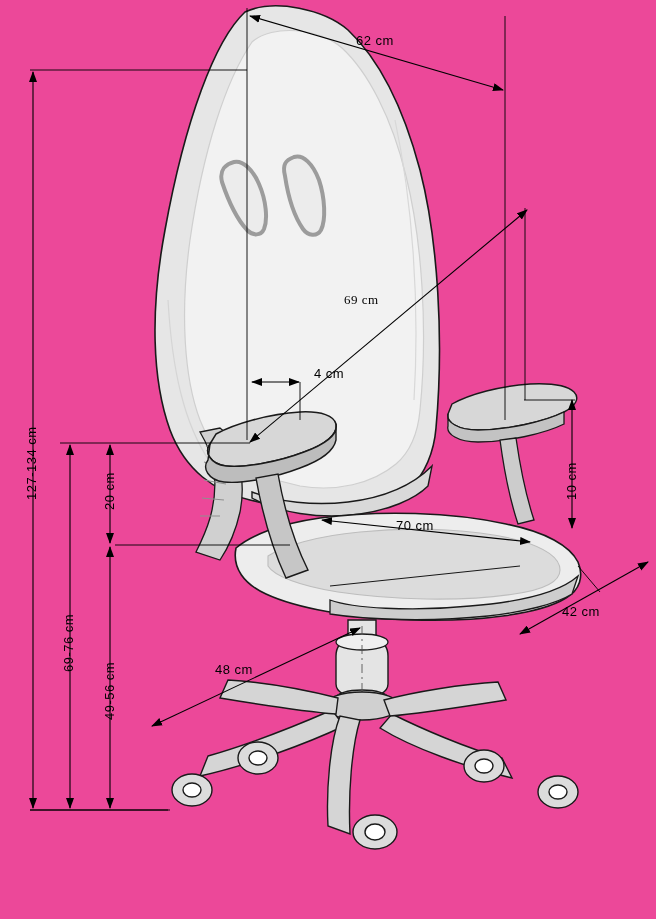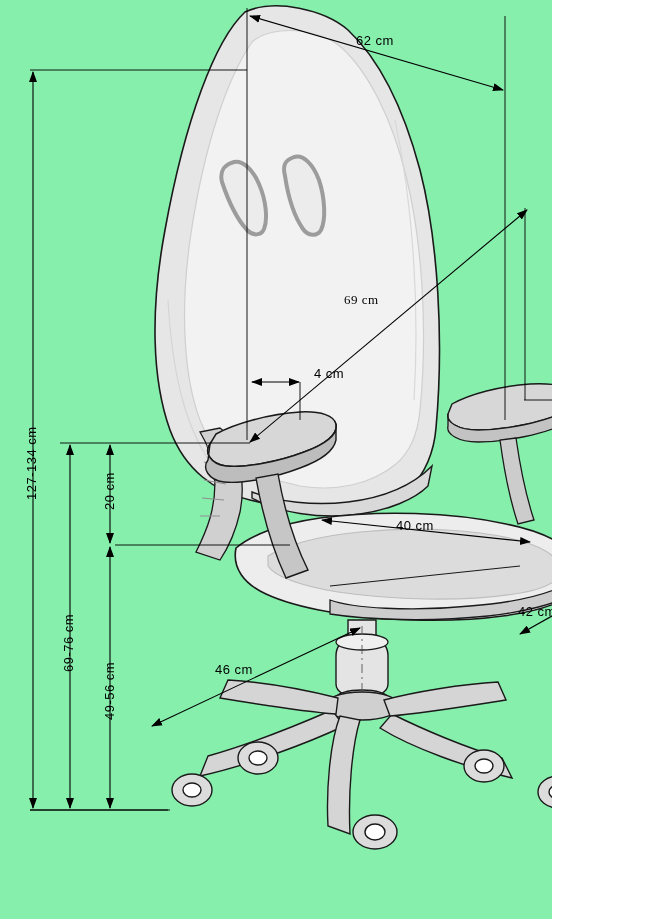--- a/index.html
+++ b/index.html
@@ -5,23 +5,23 @@
   html, body {
     margin: 0;
     padding: 0;
     background: #ffffff;
   }
   body {
     font-family: "Liberation Sans", sans-serif;
   }
   #sheet {
     position: relative;
-    width: 552px;
+    width: 656px;
     height: 919px;
-    background: #86efac;
+    background: #ec4899;
     overflow: hidden;
   }
   #sheet svg {
     position: absolute;
     left: 0;
     top: 0;
   }
   .dim-label {
     position: absolute;
     font-family: "Liberation Sans", sans-serif;
@@ -190,21 +190,21 @@
   <div class="dim-label" style="left:314px; top:366px;">4 cm</div>
 
   <div class="dim-label vert" style="left:24px; top:500px; transform: rotate(-90deg);">127-134 cm</div>
 
   <div class="dim-label vert" style="left:102px; top:510px; transform: rotate(-90deg);">20 cm</div>
 
   <div class="dim-label vert" style="left:61px; top:672px; transform: rotate(-90deg);">69-76 cm</div>
 
   <div class="dim-label vert" style="left:102px; top:720px; transform: rotate(-90deg);">49-56 cm</div>
 
-  <div class="dim-label" style="left:396px; top:518px;">40 cm</div>
+  <div class="dim-label" style="left:396px; top:518px;">70 cm</div>
 
   <div class="dim-label vert" style="left:564px; top:500px; transform: rotate(-90deg);">10 cm</div>
 
-  <div class="dim-label" style="left:518px; top:604px;">42 cm</div>
-
-  <div class="dim-label" style="left:215px; top:662px;">46 cm</div>
+  <div class="dim-label" style="left:562px; top:604px;">42 cm</div>
+
+  <div class="dim-label" style="left:215px; top:662px;">48 cm</div>
 
 </div>
 
 </body></html>

